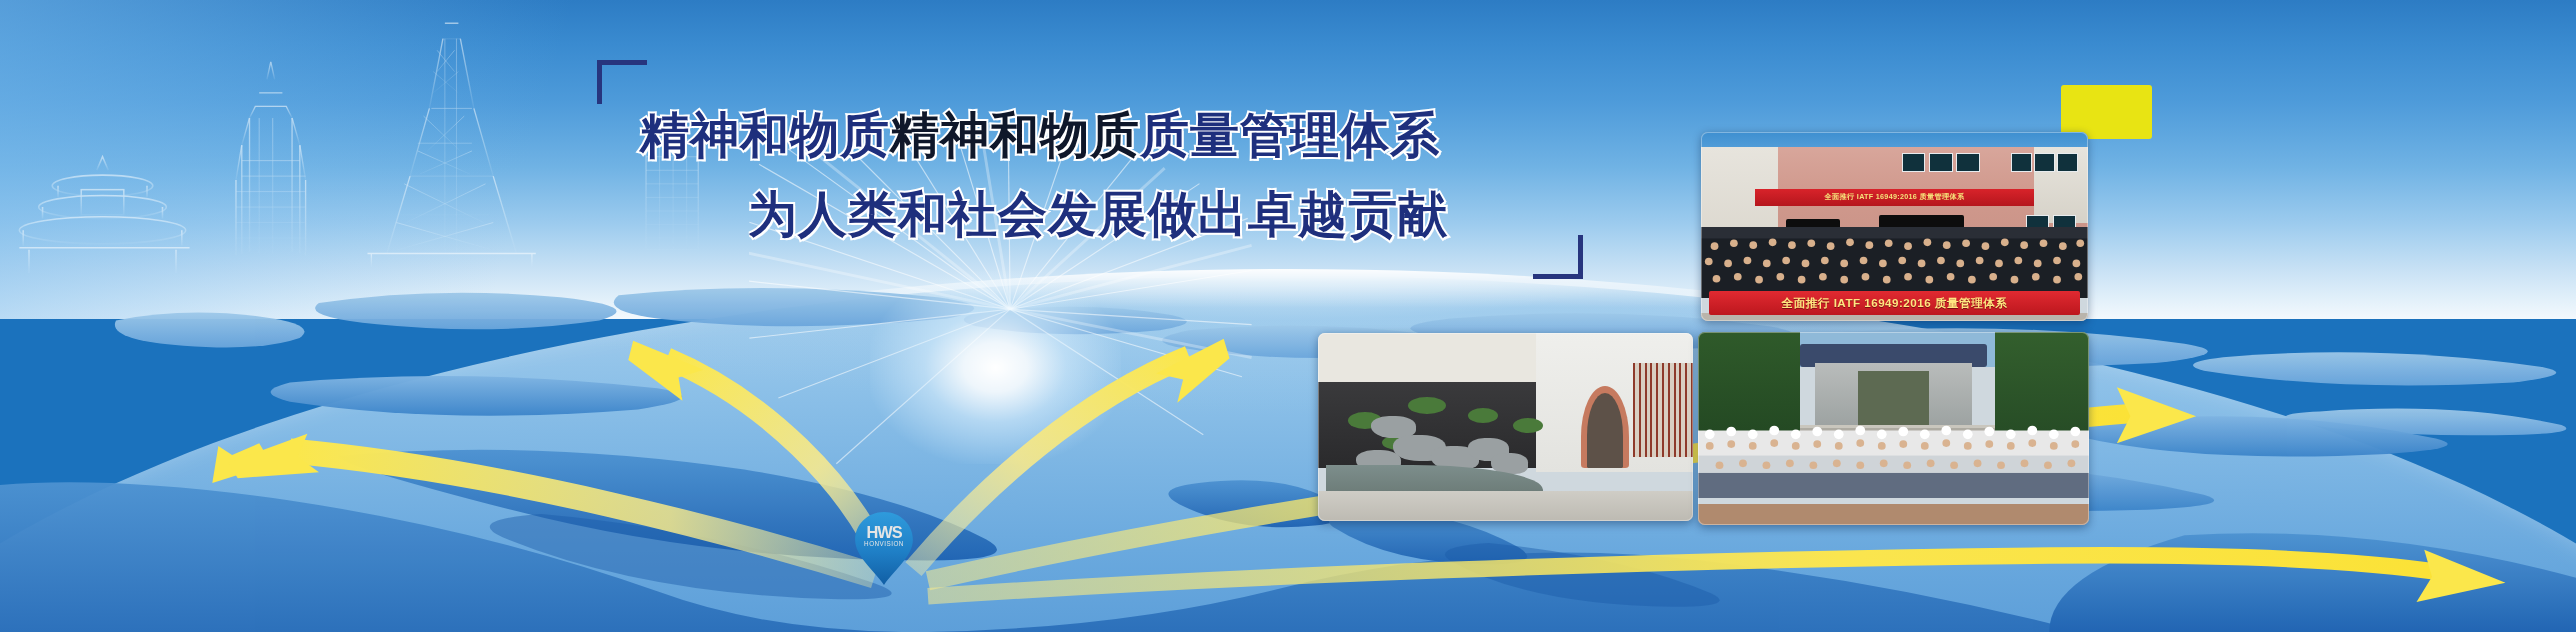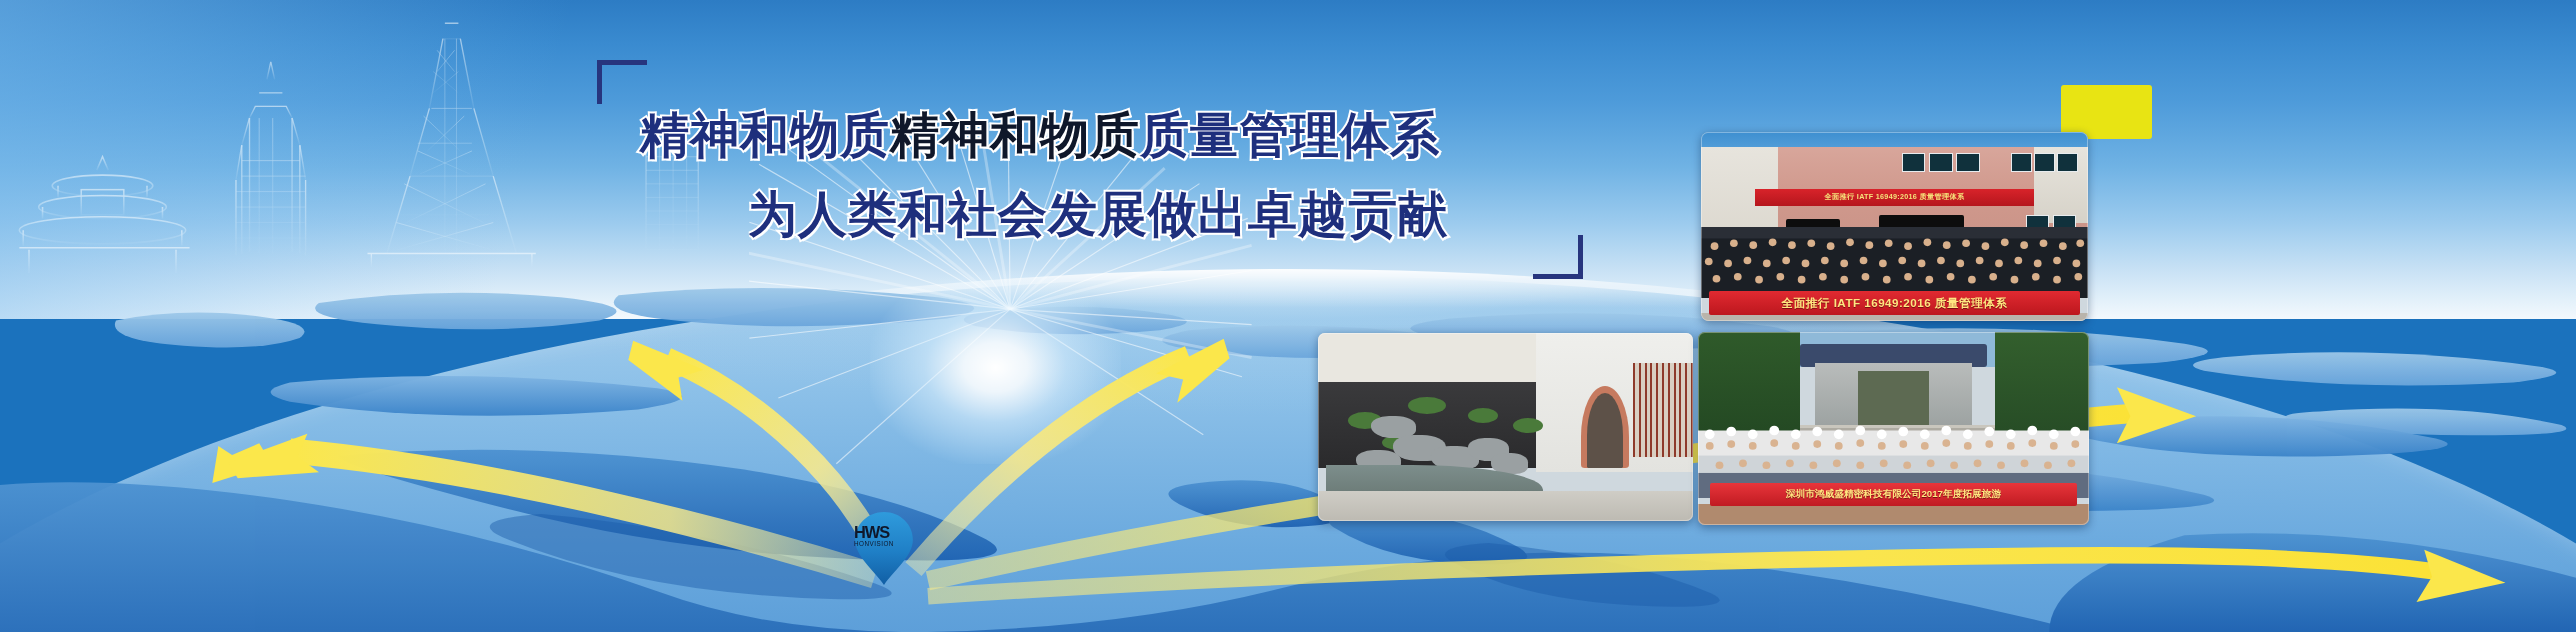--- a/index.html
+++ b/index.html
@@ -66,21 +66,21 @@
   
   .arrows{ position:absolute; left:0; top:242px; width:2576px; height:391px; pointer-events:none; }
 
   
   .pin{
     position:absolute; left:854px; top:510px;
     width:60px; height:77px;
   }
   .pin-label{
     position:absolute; left:0; top:13.5px; width:60px;
-    color:#0f172a; line-height:1;
+    text-align:center; color:#e5e5e5; line-height:1;
     pointer-events:none;
   }
   .pin-label .pl-main{ display:block; font-size:16.4px; font-weight:bold; letter-spacing:-1px; }
   .pin-label .pl-sub{ display:block; font-size:6.3px; letter-spacing:0.5px; margin-top:1px; }
 
   
   .slogan{ position:absolute; left:597px; top:60px; width:986px; height:213px; }
   .bracket-tl{
     position:absolute; left:0; top:0; width:50px; height:44px;
     border-top:5.8px solid #27357e; border-left:5.8px solid #27357e;
@@ -107,21 +107,21 @@
   .seg.red{ color:#0f172a; }
 
   
   .photo{
     position:absolute;
     border-radius:6.8px;
     overflow:hidden;
     box-shadow:0 2.9px 8.7px rgba(0,30,70,.40);
     background:#cfd8de;
   }
-  .ph-top   { left:1701px; top:132px;  width:387px; height:189px;border-radius:8px; }
+  .ph-top   { left:1701px; top:132px;  width:387px; height:189px; }
   .ph-mid   { left:1318px; top:333px;  width:375px; height:188px; }
   .ph-right { left:1698px; top:332px;  width:391px; height:193px; }
 
   .photo .inner{ position:absolute; inset:0; }
 
   .yellow-box{
     position:absolute; left:2061px; top:85px; width:91px; height:54px;
     background:#e8e413; border-radius:2.9px;
   }
 
@@ -640,21 +640,18 @@
             <circle cx="334" cy="48" r="4"></circle>
             <circle cx="358" cy="50" r="4"></circle>
           <circle cx="382" cy="48" r="4"></circle>
         </g>
         <g fill="#3b4a63" opacity=".75">
           <rect x="0" y="58" width="400" height="26"></rect>
         </g>
       </svg>
 
       <div class="o-plaza"></div>
-      <div class="o-banner">
-        <span>深圳市鸿威盛精密科技有限公司2017年度拓展旅游</span>
-      </div>
     </div>
     <div class="photo-edge"></div>
   </div>
 
 </div>
 
 
 </body></html>

